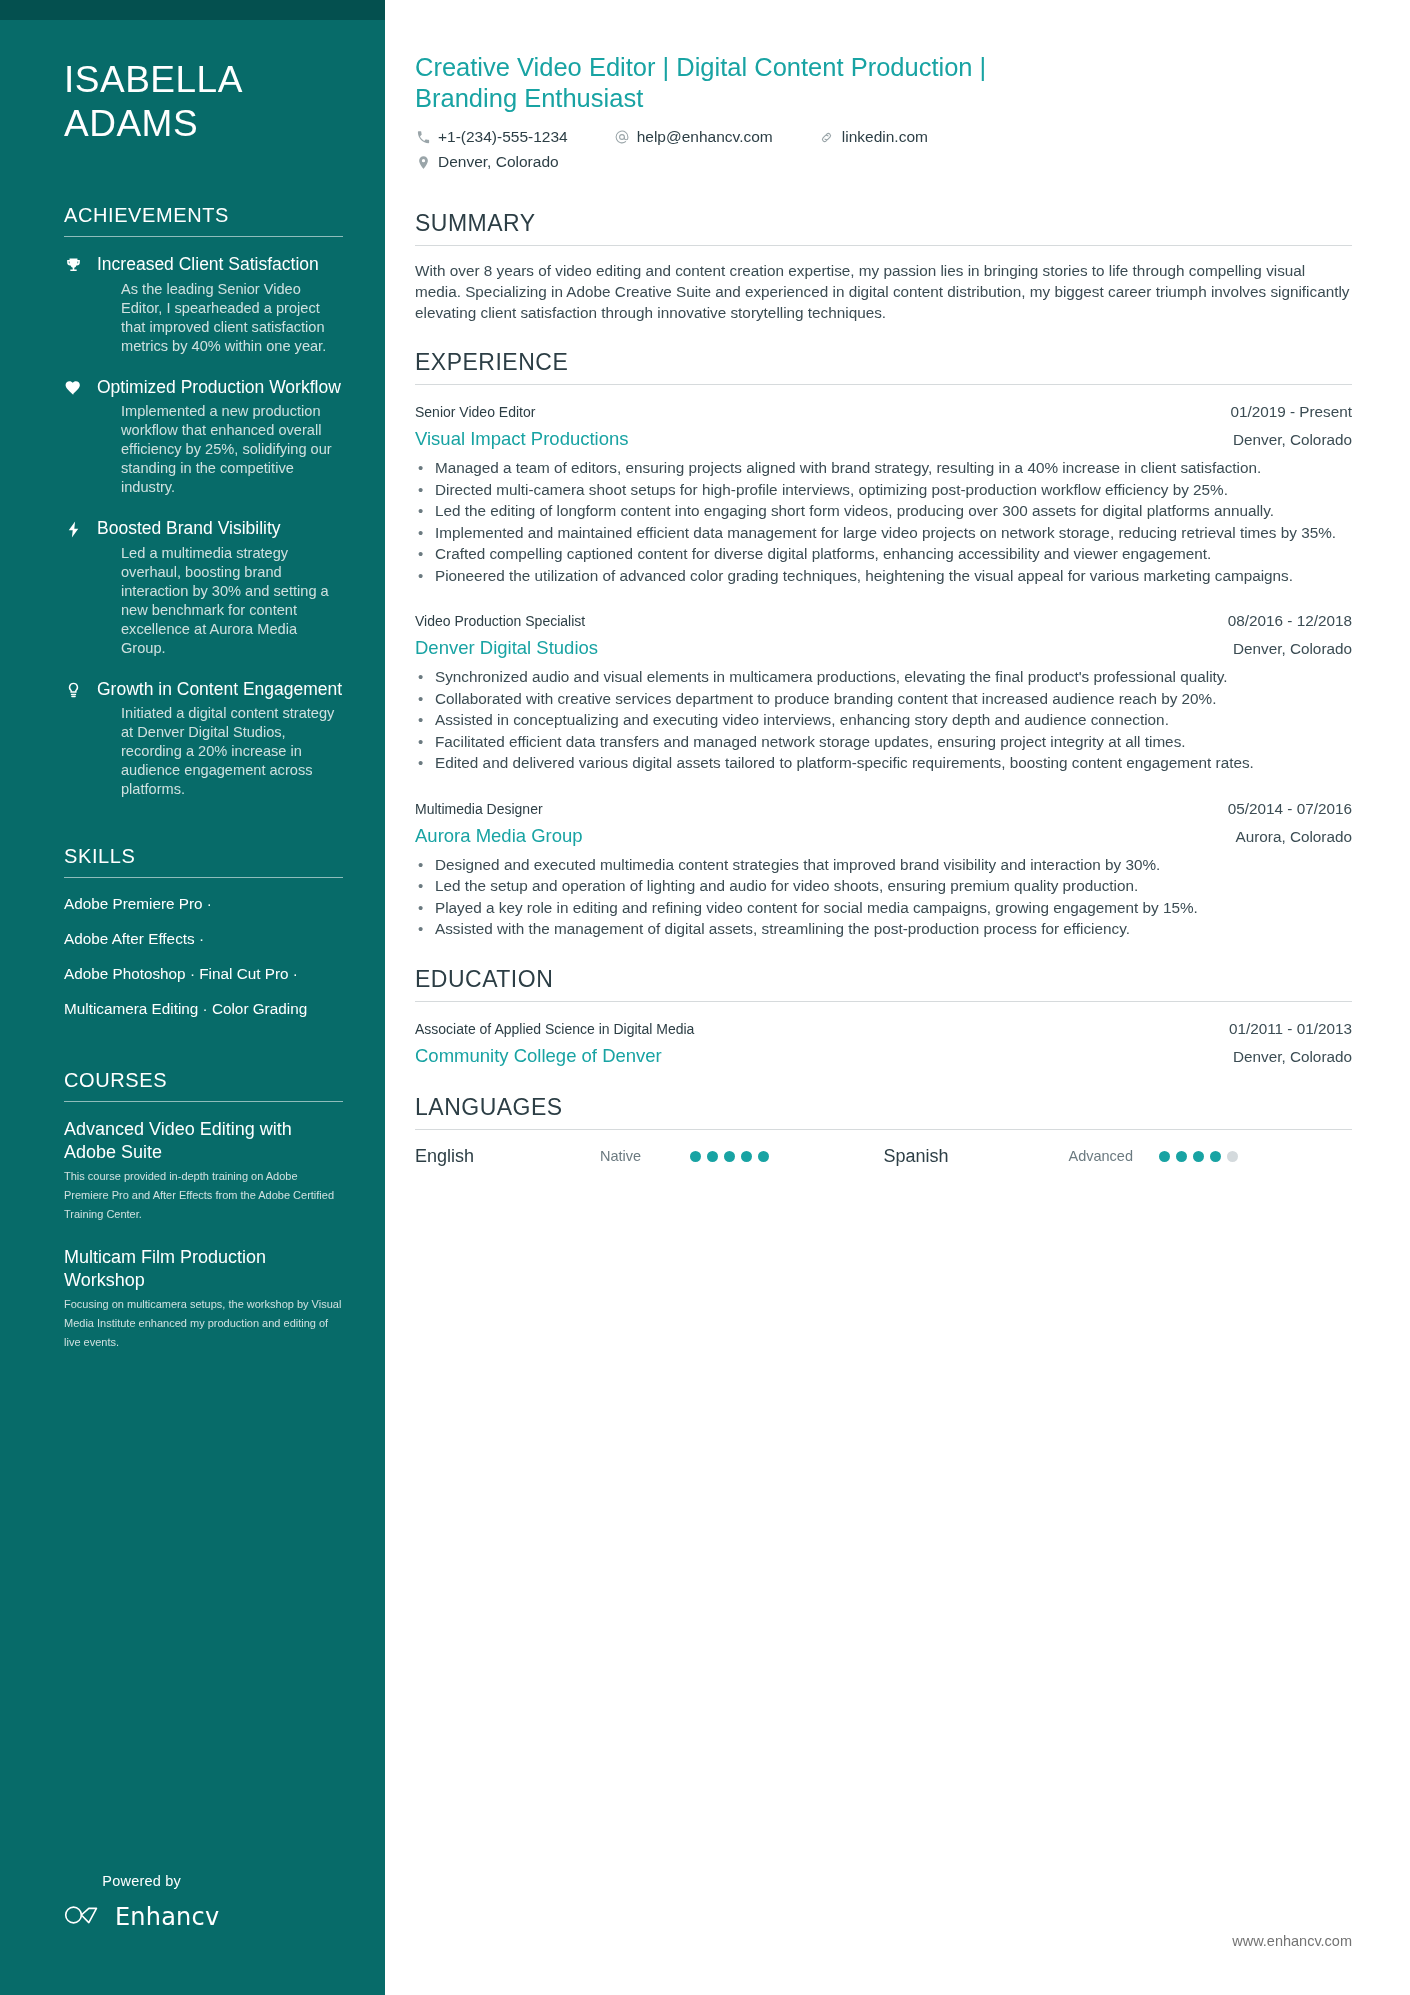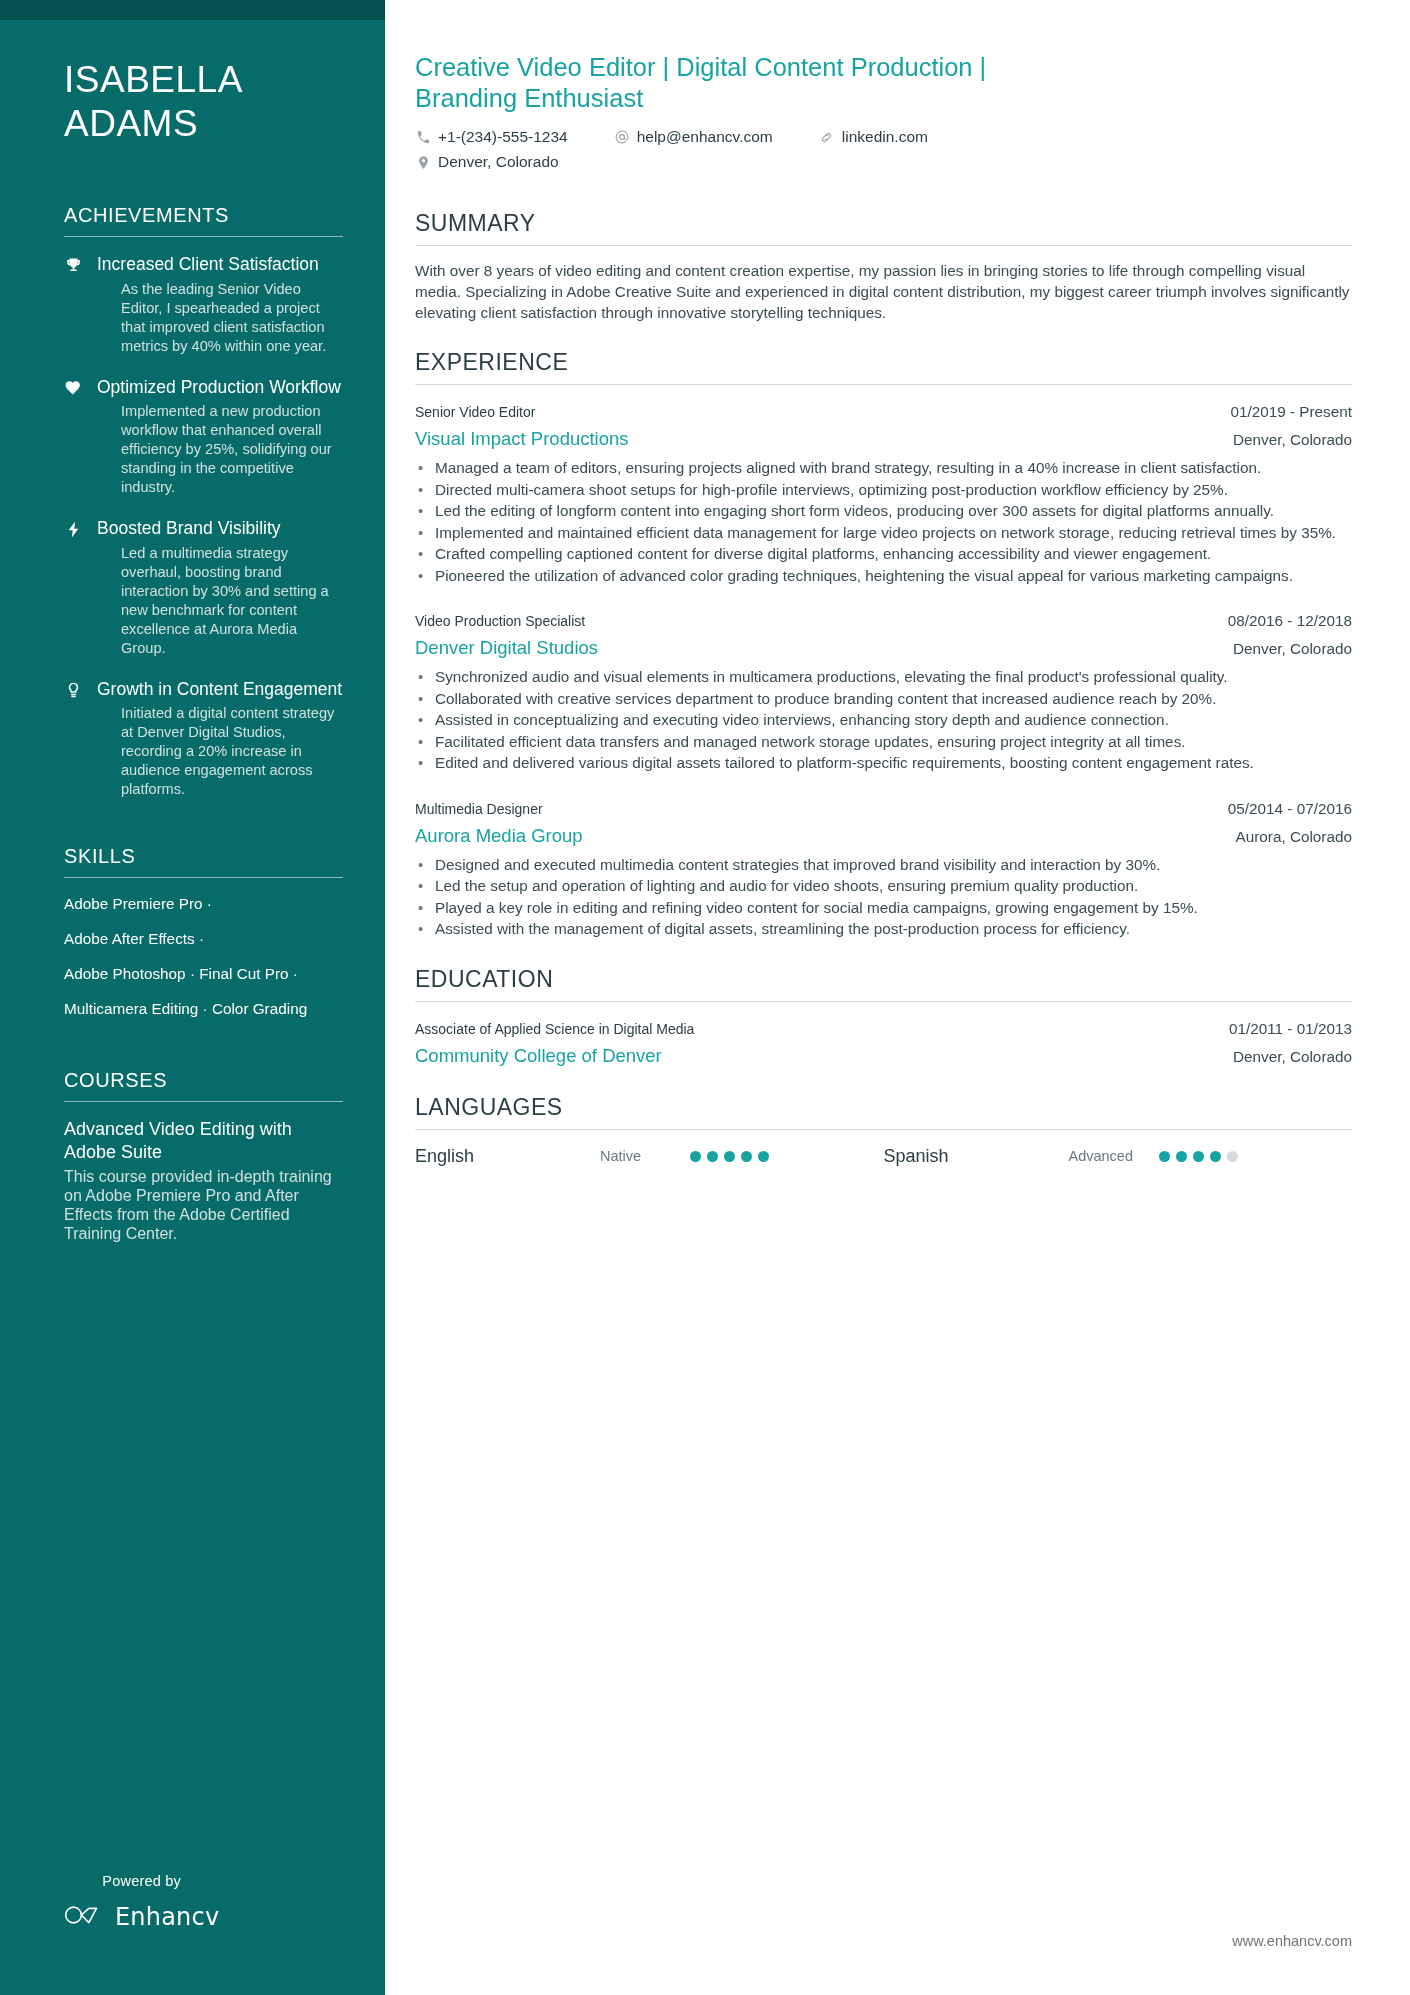--- a/index.html
+++ b/index.html
@@ -93,21 +93,21 @@
 
   
   .course-item { margin-bottom: 22px; }
   .course-title {
     font-size: 18px;
     line-height: 23px;
     color: #ffffff;
     margin-bottom: 3px;
   }
   .course-desc {
-    font-size: 16px;
+    font-size: 11px;
     line-height: 19px;
     color: #cfe0df;
   }
 
   .sidebar-footer {
     position: absolute;
     left: 64px;
     bottom: 64px;
     display: flex;
     align-items: center;
@@ -352,20 +352,24 @@
         <div class="skill-line">Adobe Photoshop · Final Cut Pro ·</div>
         <div class="skill-line">Multicamera Editing · Color Grading</div>
       </section>
 
       <section class="side-section courses-sec">
         <div class="side-head">COURSES</div>
         <div class="side-rule"></div>
         <div class="course-item">
           <div class="course-title">Advanced Video Editing with Adobe Suite</div>
           <div class="course-desc">This course provided in-depth training on Adobe Premiere Pro and After Effects from the Adobe Certified Training Center.</div>
+        </div>
+        <div class="course-item">
+          <div class="course-title">Multicam Film Production Workshop</div>
+          <div class="course-desc">Focusing on multicamera setups, the workshop by Visual Media Institute enhanced my production and editing of live events.</div>
         </div>
       </section>
 
     </div>
 
     <div class="sidebar-footer">
       <span class="powered-by">Powered by</span>
       <span class="enhancv-logo">
         <span>
           <svg width="42" height="24" viewBox="0 0 44 24" fill="none" stroke="#ffffff" stroke-width="1.7">

